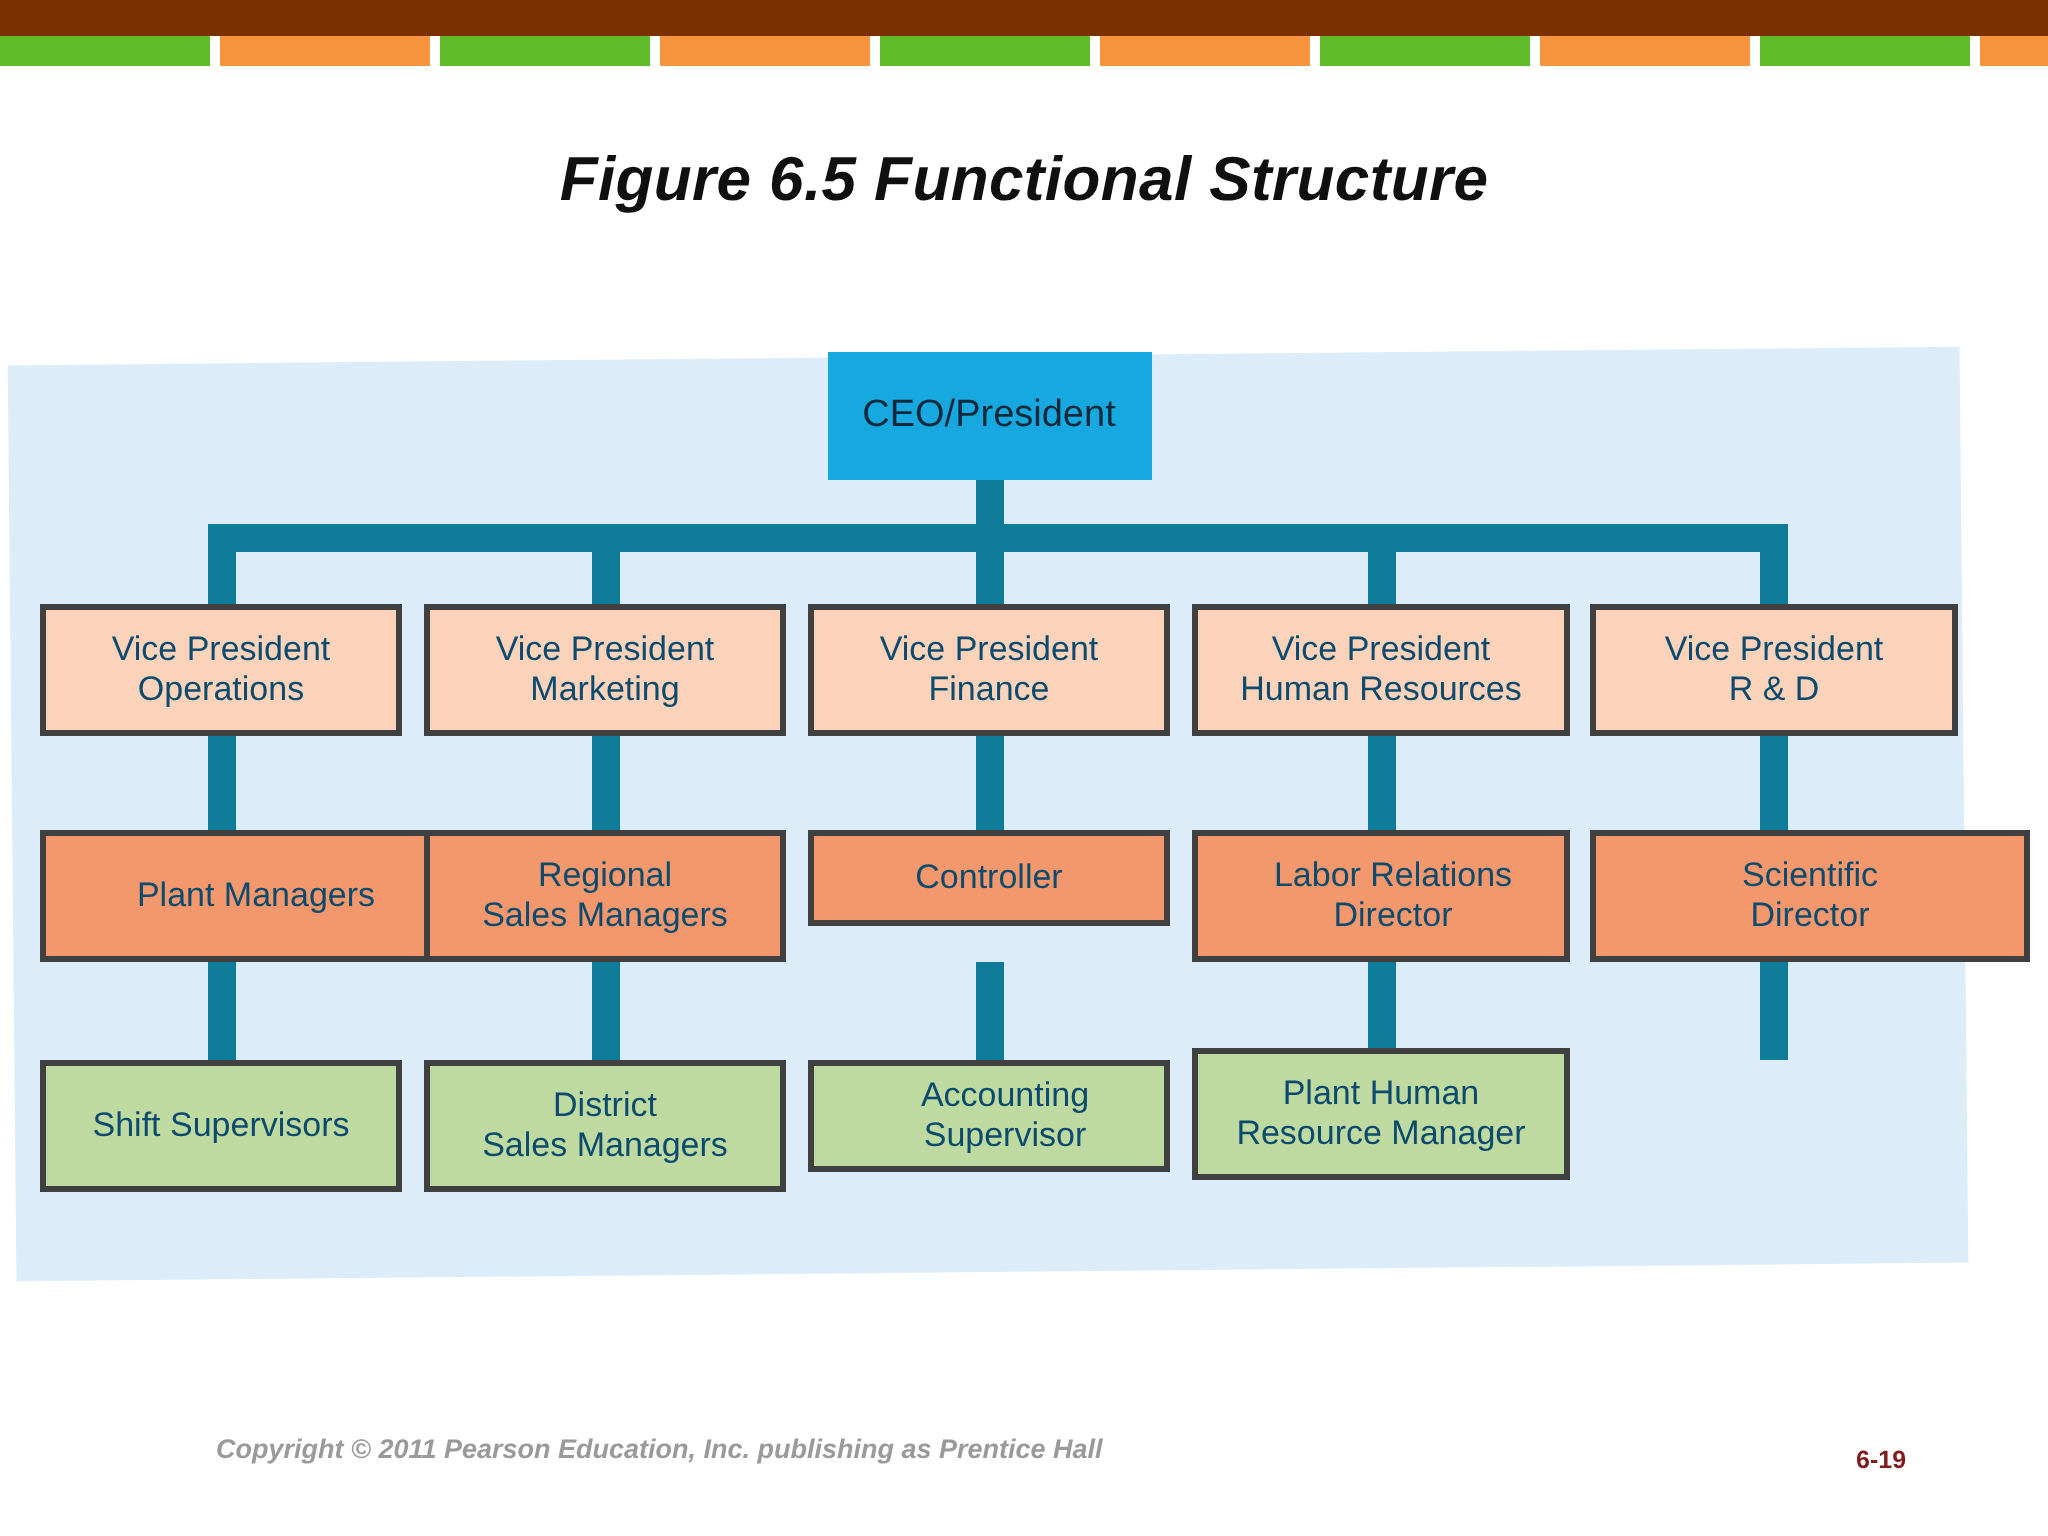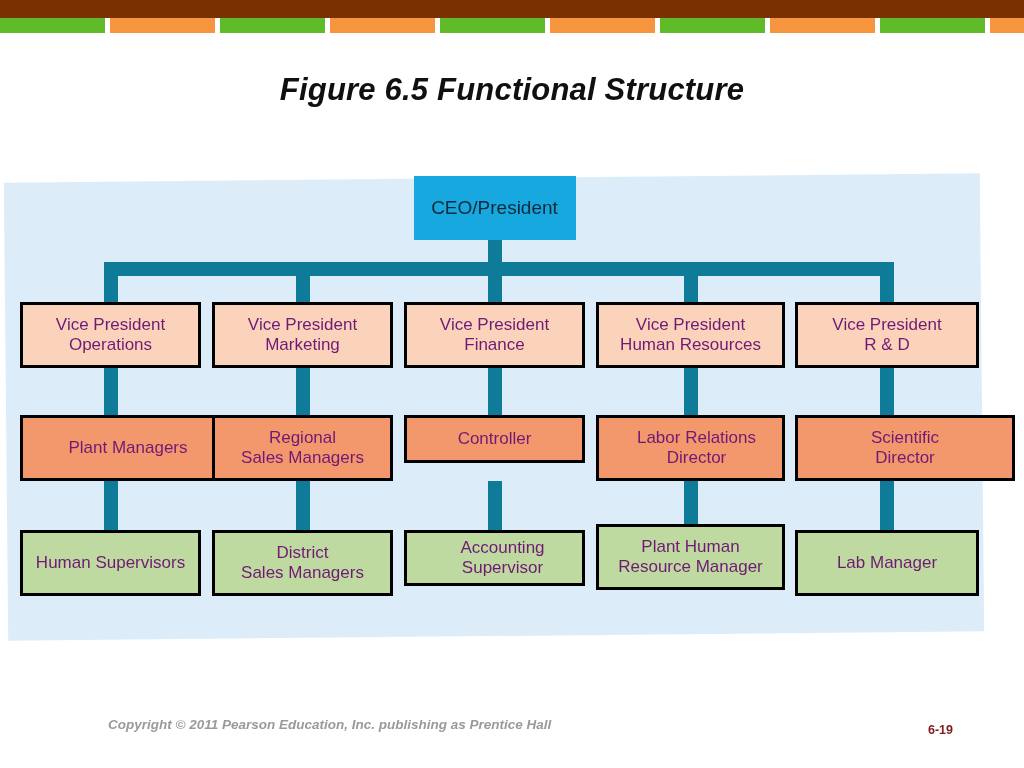--- a/index.html
+++ b/index.html
@@ -80,26 +80,26 @@
   
   .conn {
     position: absolute;
     background: #0E7B99;
   }
 
   
   .node {
     position: absolute;
     box-sizing: border-box;
-    border: 3px solid #000000;
+    border: 3px solid #404040;
     display: flex;
     align-items: center;
     justify-content: center;
     text-align: center;
-    color: #701a75;
+    color: #0c4a6e;
     line-height: 1.16;
     font-family: "Liberation Sans", sans-serif;
     font-size: 17px;
     padding: 2px 4px;
     white-space: pre-line;
   }
   .node.ceo {
     background: #17A8DF;
     color: #102A3C;
     font-size: 19px;
@@ -153,21 +153,21 @@
 <div id="org-chart">
     <div class="node ceo" style="left: 413.5px; top: 176px; width: 162px; height: 64px;">CEO/President</div>
     <div class="conn" style="left: 487.5px; top: 240px; width: 14px; height: 36px;"></div>
     <div class="conn" style="left: 103.5px; top: 262px; width: 790.5px; height: 14px;"></div>
     <div class="conn" style="left: 103.5px; top: 262px; width: 14px; height: 40px;"></div>
     <div class="node vp" style="left: 20px; top: 302px; width: 181px; height: 66px;">Vice President
 Operations</div>
     <div class="conn" style="left: 103.5px; top: 368px; width: 14px; height: 47px;"></div>
     <div class="node mid" style="left: 20px; top: 415px; width: 216px; height: 66px;">Plant Managers</div>
     <div class="conn" style="left: 103.5px; top: 481px; width: 14px; height: 49px;"></div>
-    <div class="node bottom" style="left: 20px; top: 530px; width: 181px; height: 66px;">Human Supervisors</div>
+    <div class="node bottom" style="left: 20px; top: 530px; width: 181px; height: 66px;">Shift Supervisors</div>
     <div class="conn" style="left: 295.5px; top: 262px; width: 14px; height: 40px;"></div>
     <div class="node vp" style="left: 212px; top: 302px; width: 181px; height: 66px;">Vice President
 Marketing</div>
     <div class="conn" style="left: 295.5px; top: 368px; width: 14px; height: 47px;"></div>
     <div class="node mid" style="left: 212px; top: 415px; width: 181px; height: 66px;">Regional
 Sales Managers</div>
     <div class="conn" style="left: 295.5px; top: 481px; width: 14px; height: 49px;"></div>
     <div class="node bottom" style="left: 212px; top: 530px; width: 181px; height: 66px;">District
 Sales Managers</div>
     <div class="conn" style="left: 487.5px; top: 262px; width: 14px; height: 40px;"></div>
@@ -187,17 +187,16 @@
     <div class="conn" style="left: 683.5px; top: 481px; width: 14px; height: 49px;"></div>
     <div class="node bottom" style="left: 596px; top: 524px; width: 189px; height: 66px;">Plant Human
 Resource Manager</div>
     <div class="conn" style="left: 880px; top: 262px; width: 14px; height: 40px;"></div>
     <div class="node vp" style="left: 795px; top: 302px; width: 184px; height: 66px;">Vice President
 R &amp; D</div>
     <div class="conn" style="left: 880px; top: 368px; width: 14px; height: 47px;"></div>
     <div class="node mid" style="left: 795px; top: 415px; width: 220px; height: 66px;">Scientific
 Director</div>
     <div class="conn" style="left: 880px; top: 481px; width: 14px; height: 49px;"></div>
-    <div class="node bottom" style="left: 795px; top: 530px; width: 184px; height: 66px;">Lab Manager</div>
   </div>
 
 <div id="footer-copyright">Copyright © 2011 Pearson Education, Inc. publishing as Prentice Hall</div>
 <div id="footer-pagenum">6-19</div>
 
 </body></html>

